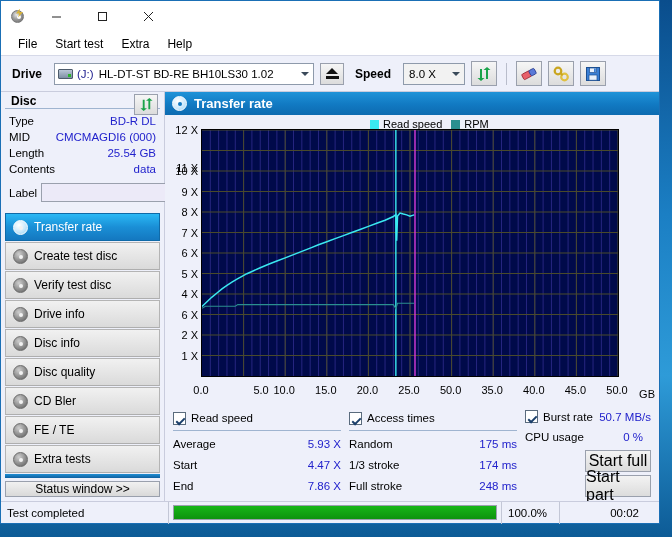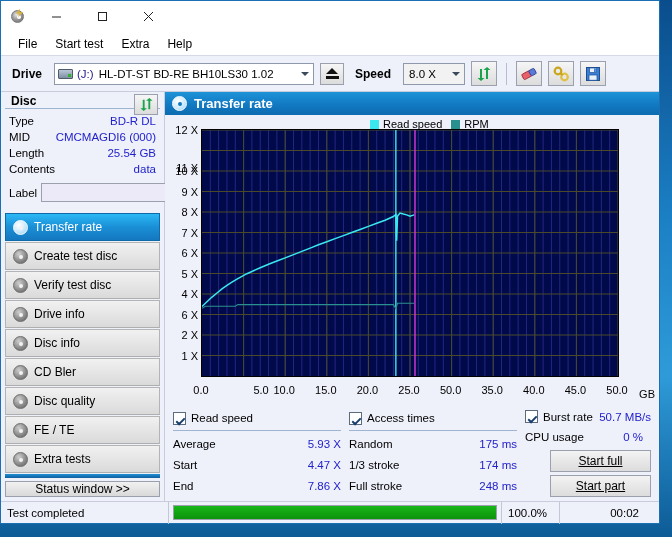--- a/index.html
+++ b/index.html
@@ -191,23 +191,23 @@
     transform:rotate(-45deg);
   }
   .cbrow .lb { font-size:11.5px; color:#000; }
   .cbrow .rv { margin-left:auto; font-size:11.5px; color:#2222cc; }
   .hr { height:1px; background:#9fb4d0; margin:3px 8px 3px 0; }
   .rrow { display:flex; font-size:11.5px; line-height:21px; padding-right:8px; }
   .rrow .k { color:#000; }
   .rrow .v { margin-left:auto; color:#2222cc; }
   .btncol { margin-top:3px; display:flex; flex-direction:column; gap:3px; align-items:flex-end; }
   .startbtn {
-    width:101px; height:22px; background:linear-gradient(180deg,#f3f3f3,#dcdcdc);
-    border:1px solid #9aa0ad; font-size:12px; color:#000;
-    display:flex; align-items:center; justify-content:center;text-decoration:underline;
+    width:66px; height:22px; background:linear-gradient(180deg,#f3f3f3,#dcdcdc);
+    border:1px solid #9aa0ad; font-size:16px; color:#000;
+    display:flex; align-items:center; justify-content:center;
   }
   
   .statusbar {
     height:22px; flex:0 0 auto; background:#eef0fa; display:flex; align-items:center;
     border-top:1px solid #c9ccdd; font-size:11.5px; color:#000;
   }
   .sb-cell { height:22px; display:flex; align-items:center; padding:0 6px; }
   .sb-msg { width:168px; border-right:1px solid #c3c7d6; }
   .sb-prog { flex:1 1 auto; padding:0 4px; display:flex; align-items:center; }
   .progress-track { flex:1 1 auto; height:15px; background:#cfcfcf; border:1px solid #9aa0ad; }
@@ -363,25 +363,25 @@
         <div class="nav-item">
           <span class="nav-ico"></span>
           <span>Drive info</span>
         </div>
         <div class="nav-item">
           <span class="nav-ico"></span>
           <span>Disc info</span>
         </div>
         <div class="nav-item">
           <span class="nav-ico"></span>
+          <span>Disc quality</span>
+        </div>
+        <div class="nav-item">
+          <span class="nav-ico"></span>
           <span>CD Bler</span>
-        </div>
-        <div class="nav-item">
-          <span class="nav-ico"></span>
-          <span>Disc quality</span>
         </div>
         <div class="nav-item">
           <span class="nav-ico"></span>
           <span>FE / TE</span>
         </div>
         <div class="nav-item">
           <span class="nav-ico"></span>
           <span>Extra tests</span>
         </div>
       </div>

